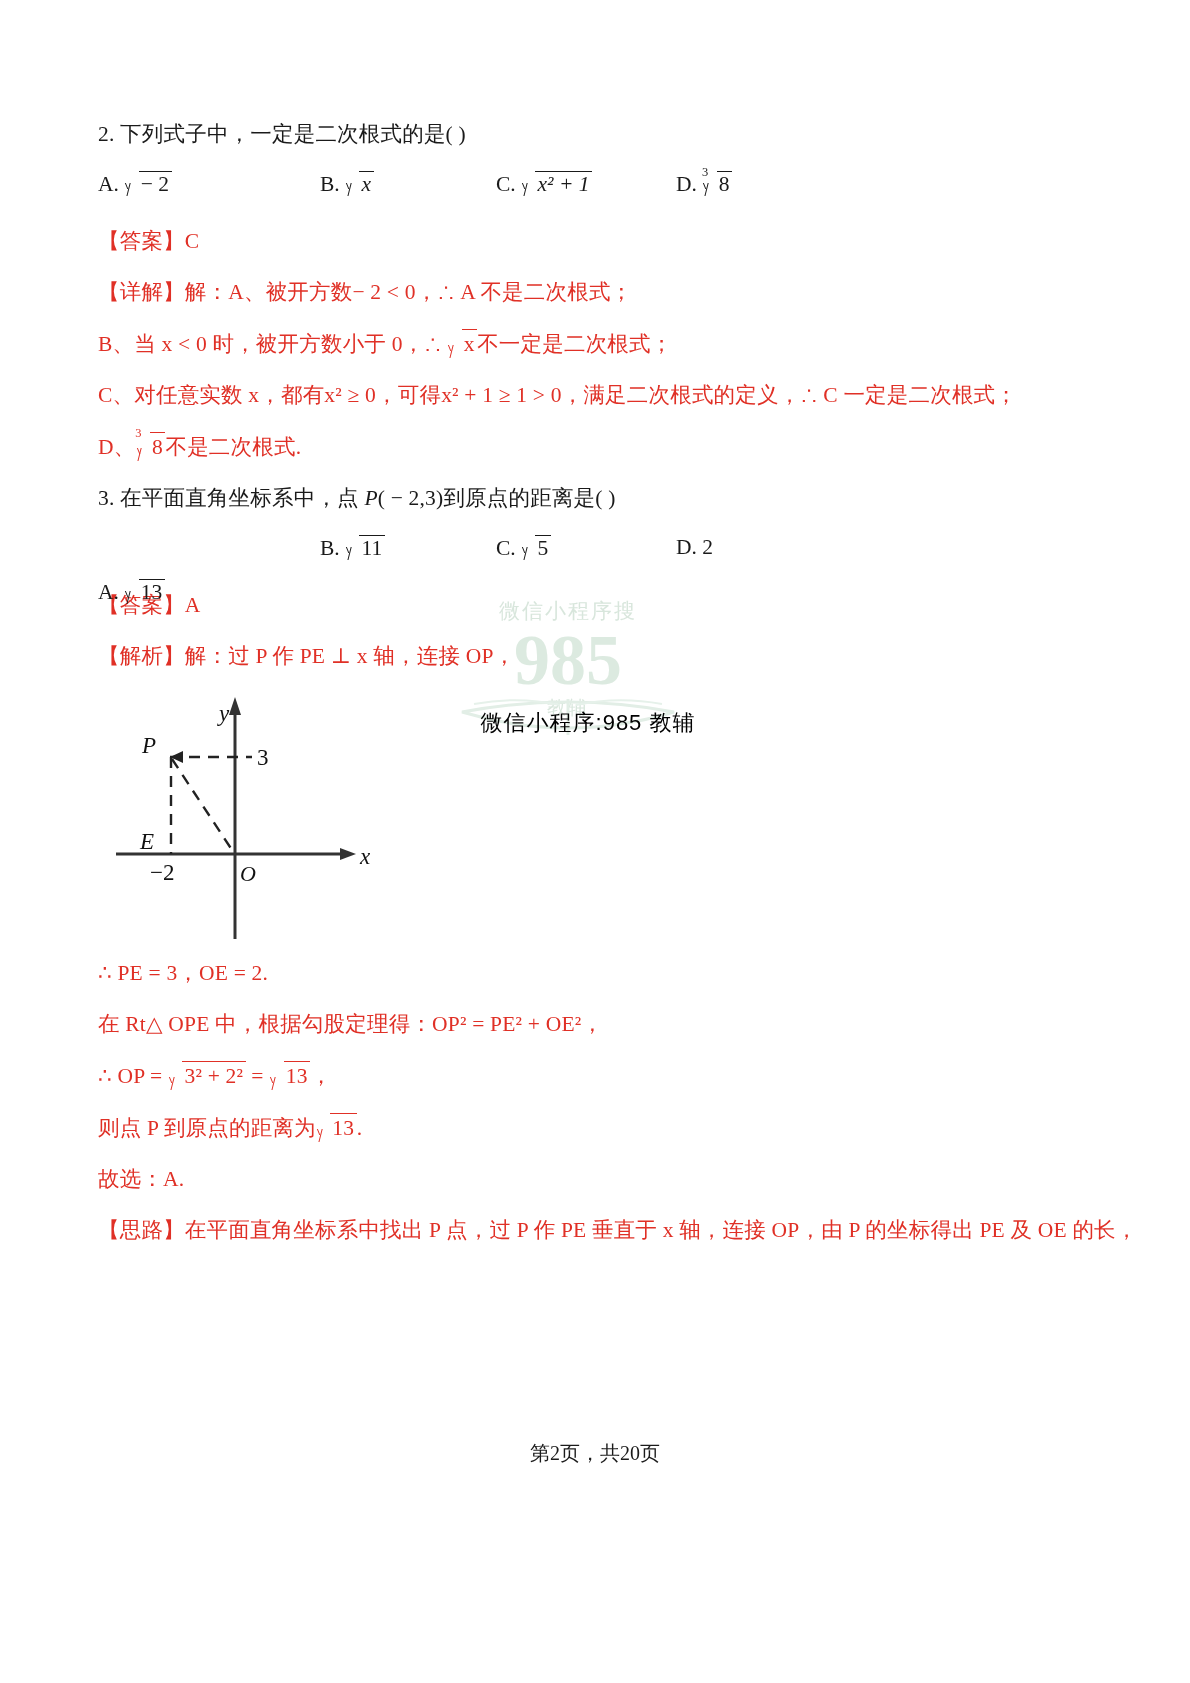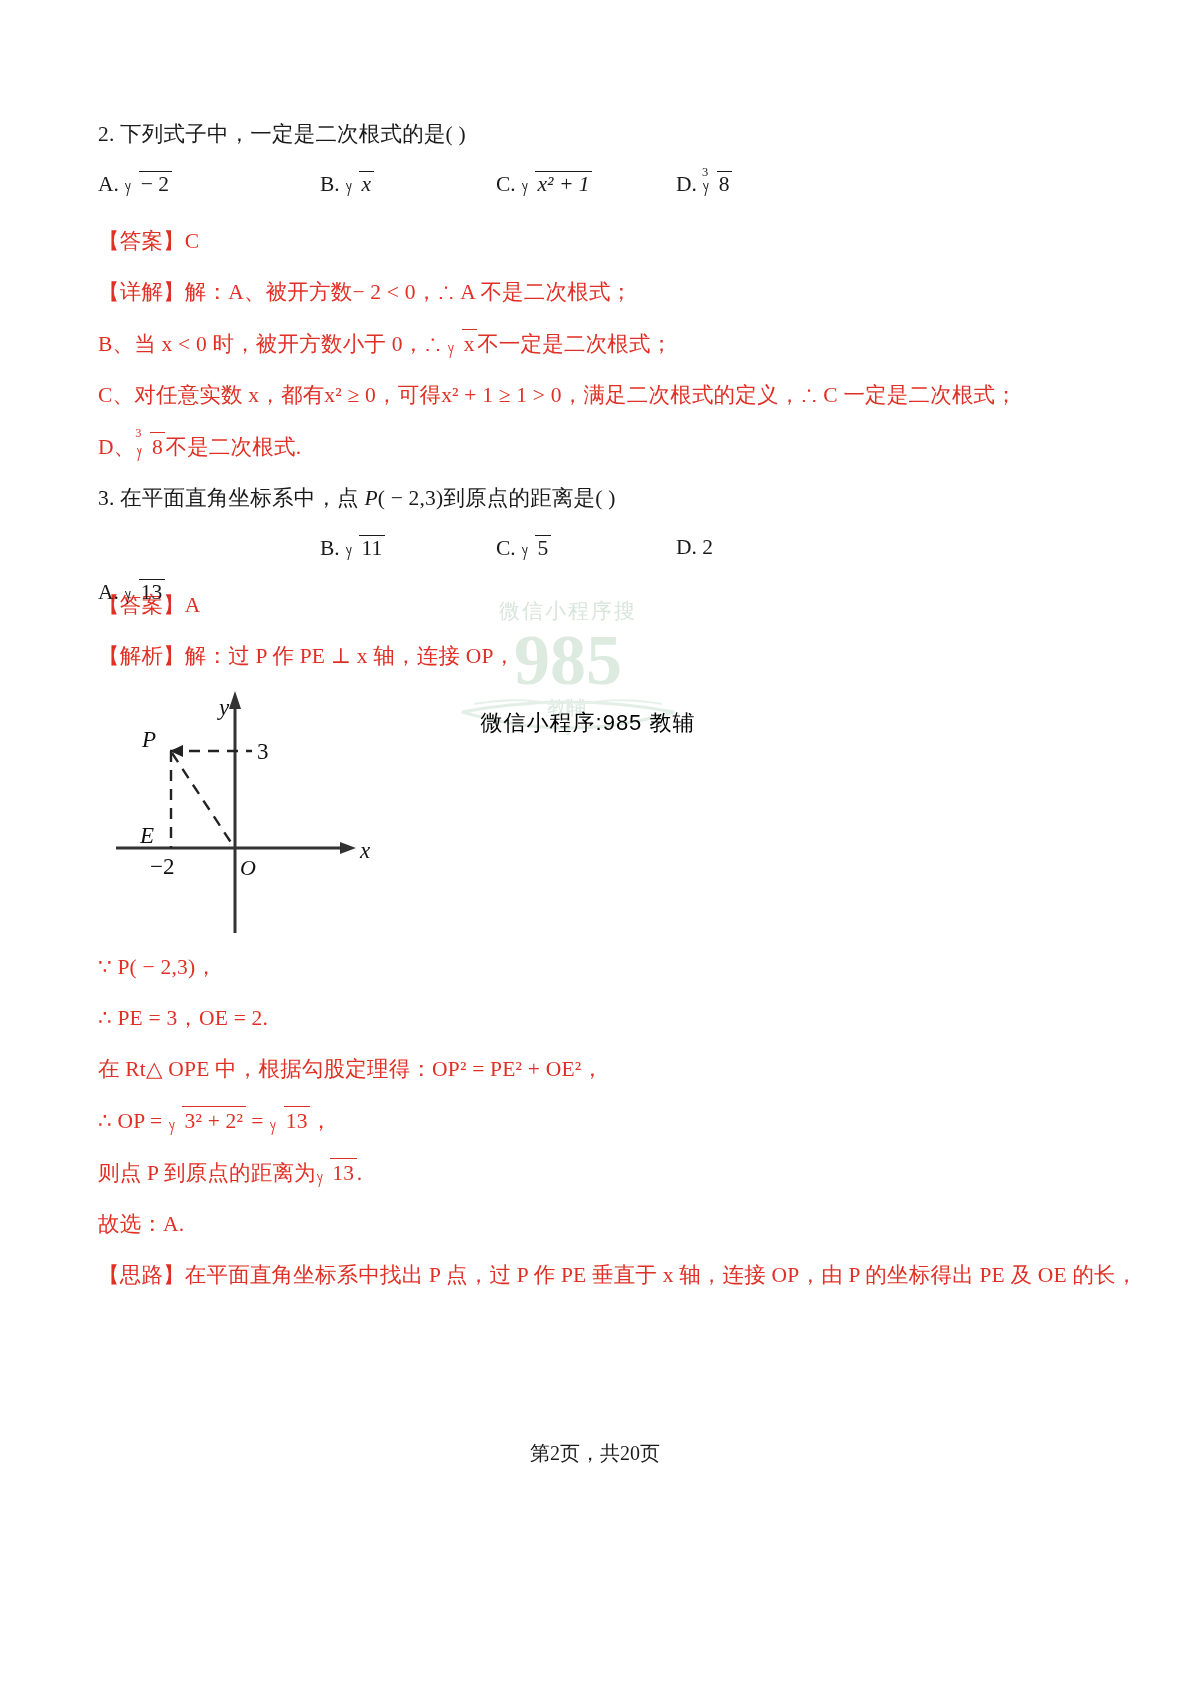--- a/index.html
+++ b/index.html
@@ -203,21 +203,21 @@
         <span class="sqrt"><span class="rad">5</span></span>
       </span>
       <span class="opt black" style="left:578px;">
         <span class="tag">D.</span>
         <span>2</span>
       </span>
     </div>
 
     <p class="line red"><span>【答案】</span><span>A</span></p>
 
-    <p class="line red" style="margin-bottom:14px;"><span>【解析】</span><span>解：过 P 作 PE ⊥ x 轴，连接 OP，</span></p>
+    <p class="line red" style="margin-bottom:20px;"><span>【解析】</span><span>解：过 P 作 PE ⊥ x 轴，连接 OP，</span></p>
 
     <div class="figure">
       <svg viewBox="0 0 260 250" width="260" height="250" aria-hidden="true">
 
         <line x1="4" y1="163" x2="228" y2="163" stroke="#333" stroke-width="3"></line>
         <polygon points="228,157 244,163 228,169" fill="#333"></polygon>
 
         <line x1="123" y1="248" x2="123" y2="24" stroke="#333" stroke-width="3"></line>
         <polygon points="117,24 123,6 129,24" fill="#333"></polygon>
 
@@ -231,21 +231,20 @@
         <text x="30" y="62" font-family="'Liberation Serif', serif" font-size="23" font-style="italic" fill="#111">P</text>
         <text x="145" y="74" font-family="'Liberation Serif', serif" font-size="23" fill="#111">3</text>
         <text x="28" y="158" font-family="'Liberation Serif', serif" font-size="23" font-style="italic" fill="#111">E</text>
         <text x="38" y="189" font-family="'Liberation Serif', serif" font-size="23" fill="#111">−2</text>
         <text x="128" y="190" font-family="'Liberation Serif', serif" font-size="22" font-style="italic" fill="#111">O</text>
         <text x="107" y="30" font-family="'Liberation Serif', serif" font-size="23" font-style="italic" fill="#111">y</text>
         <text x="248" y="173" font-family="'Liberation Serif', serif" font-size="23" font-style="italic" fill="#111">x</text>
       </svg>
     </div>
 
-    <p class="line red">∵ P( − 2,3)，</p>
     <p class="line red">∴ PE = 3，OE = 2.</p>
     <p class="line red">在 Rt△ OPE 中，根据勾股定理得：OP² = PE² + OE²，</p>
 
     <p class="line red"><span>∴ OP = </span><span class="sqrt"><span class="rad">3² + 2²</span></span><span> = </span><span class="sqrt"><span class="rad">13</span></span><span>，</span></p>
 
     <p class="line red"><span>则点 P 到原点的距离为</span><span class="sqrt"><span class="rad">13</span></span><span>.</span></p>
 
     <p class="line red">故选：A.</p>
 
     <p class="line red tight"><span>【思路】</span><span>在平面直角坐标系中找出 P 点，过 P 作 PE 垂直于 x 轴，连接 OP，由 P 的坐标得出 PE 及 OE 的长，</span></p>

